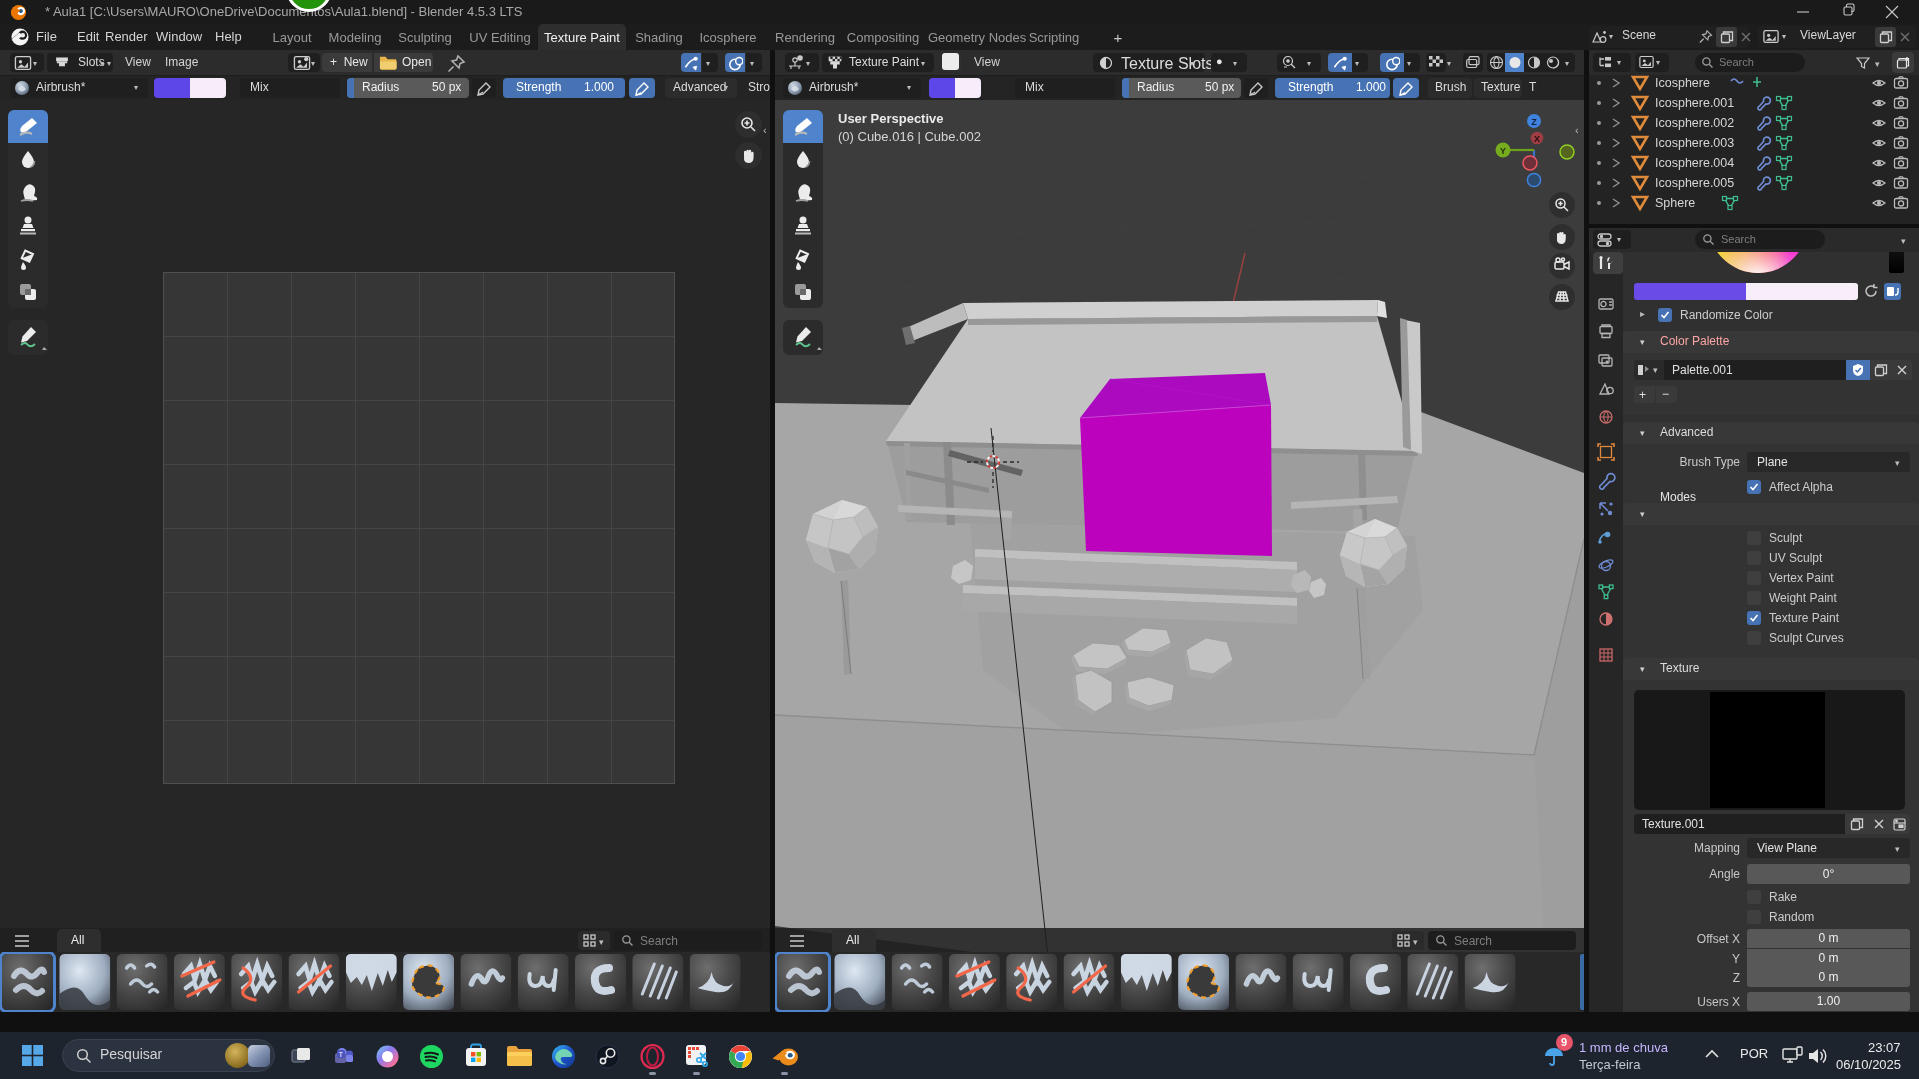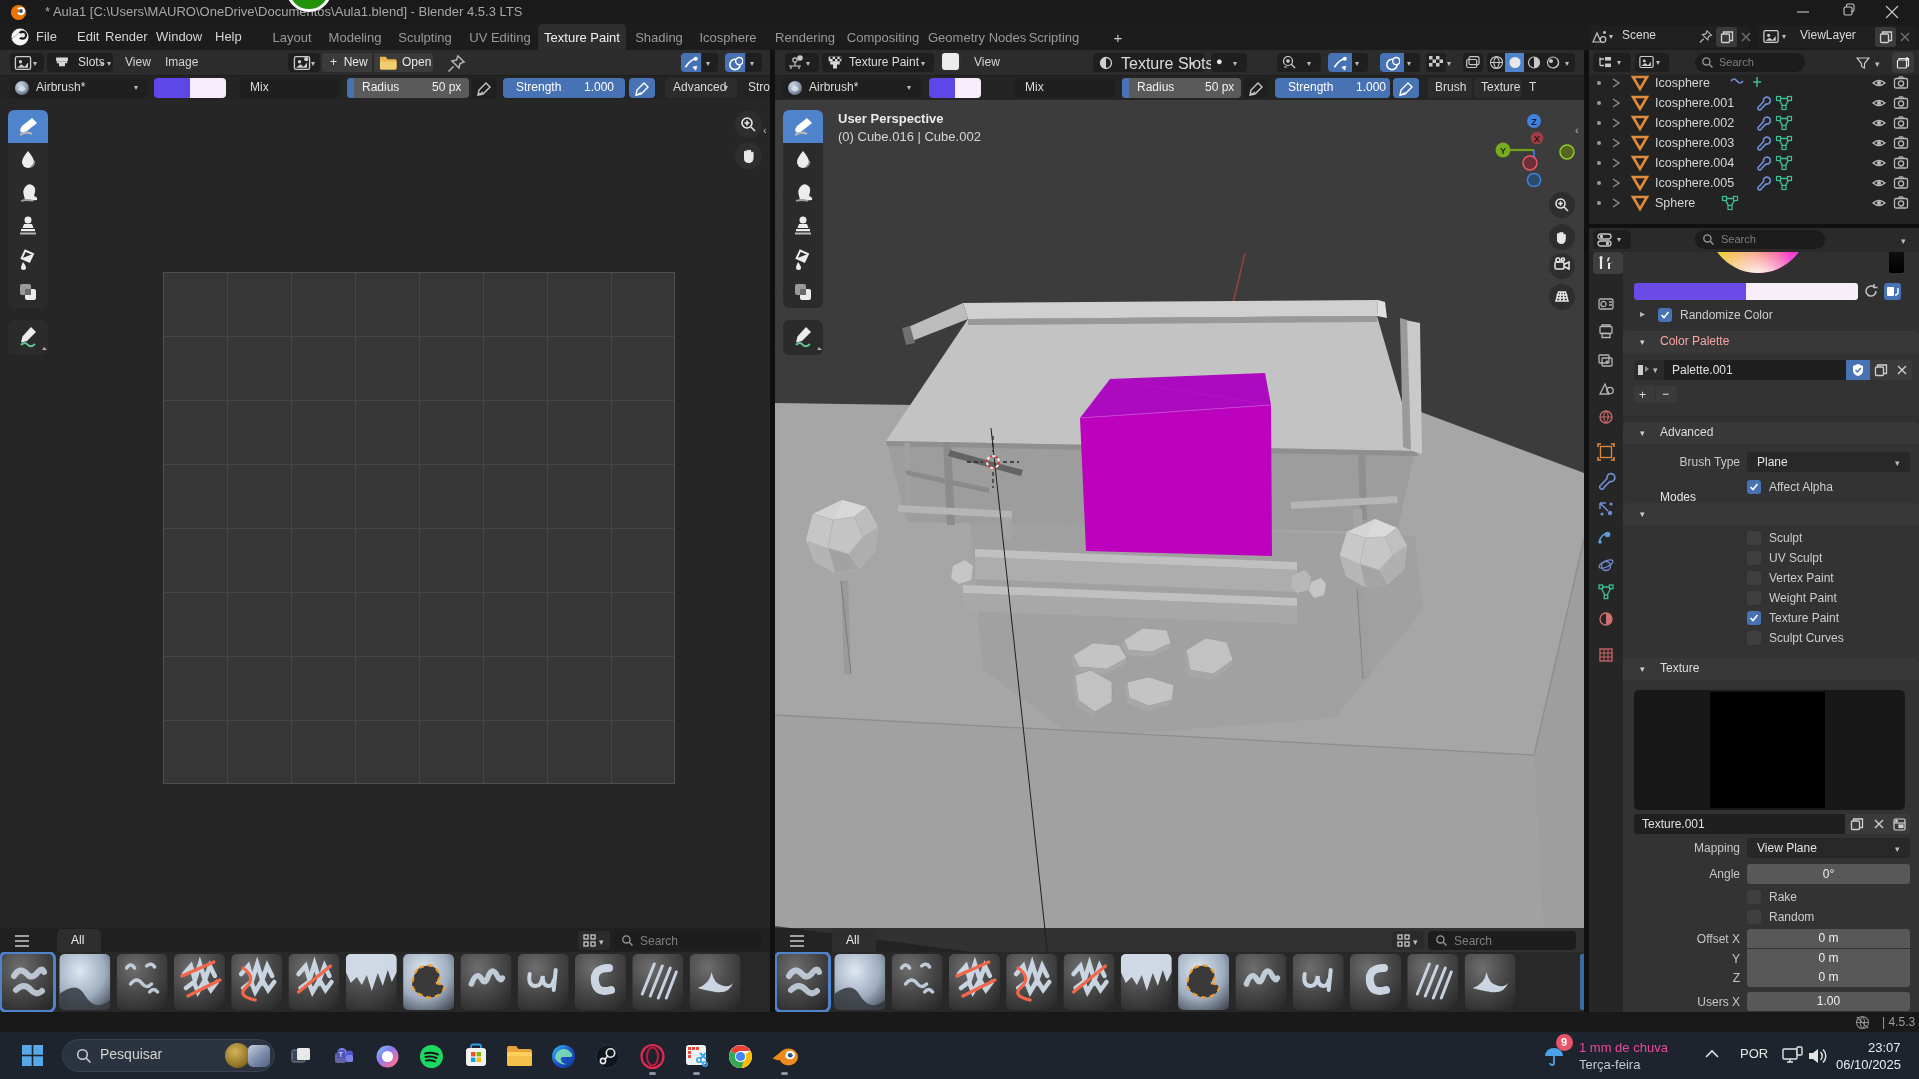--- a/index.html
+++ b/index.html
@@ -1211,27 +1211,20 @@
       <div class="abs" style="left:124px;top:677px;width:163px;height:19px;background:#585858;border-radius:3px 3px 0 0;text-align:center;color:#f0f0f0;line-height:19px">0 m</div>
       <span class="abs" style="left:117px;top:700px;color:#c8c8c8;transform:translateX(-100%)">Y</span>
       <div class="abs" style="left:124px;top:697px;width:163px;height:19px;background:#585858;text-align:center;color:#f0f0f0;line-height:19px">0 m</div>
       <span class="abs" style="left:117px;top:719px;color:#c8c8c8;transform:translateX(-100%)">Z</span>
       <div class="abs" style="left:124px;top:716px;width:163px;height:19px;background:#585858;border-radius:0 0 3px 3px;text-align:center;color:#f0f0f0;line-height:19px">0 m</div>
       <span class="abs" style="left:117px;top:743px;color:#c8c8c8;transform:translateX(-100%)">Users X</span>
       <div class="abs" style="left:124px;top:740px;width:163px;height:19px;background:#585858;border-radius:3px;text-align:center;color:#f0f0f0;line-height:19px">1.00</div>
     </div>
   </div>
 
-  <div id="statusbar" class="abs" style="left:0;top:1012px;width:1919px;height:20px;background:#191919;">
-    <svg class="abs" style="left:1855px;top:3px" width="15" height="15" viewBox="0 0 15 15" fill="none" stroke="#8a8a8a" stroke-width="1.1">
-        <circle cx="7.5" cy="7.5" r="6"></circle>
-        <path d="M1.5 7.5 h12 M7.5 1.5 a9 9 0 0 1 0 12 M7.5 1.5 a9 9 0 0 0 0 12 M2 2 L13 13"></path>
-      </svg>
-    <span class="abs" style="left:1882px;top:3px;font-size:12px;color:#9a9a9a">| 4.5.3</span>
-  </div>
 
   <div id="taskbar" class="abs" style="left:0;top:1032px;width:1919px;height:47px;background:#1d242e;">
 
     <svg class="abs" style="left:22px;top:13px" width="21" height="21" viewBox="0 0 21 21">
         <g fill="#57a8e8">
           <rect x="0" y="0" width="9.7" height="9.7"></rect>
           <rect x="11.3" y="0" width="9.7" height="9.7"></rect>
           <rect x="0" y="11.3" width="9.7" height="9.7"></rect>
           <rect x="11.3" y="11.3" width="9.7" height="9.7"></rect>
         </g>
@@ -1349,21 +1342,21 @@
     <div class="abs" style="left:693px;top:40px;width:7px;height:3px;border-radius:2px;background:#8a94a4"></div>
     <div class="abs" style="left:781px;top:40px;width:7px;height:3px;border-radius:2px;background:#8a94a4"></div>
 
     <svg class="abs" style="left:1543px;top:14px" width="22" height="22" viewBox="0 0 22 22">
         <path d="M2 10 a9 8 0 0 1 18 0 Z" fill="#4aa3e8"></path>
         <path d="M11 10 v7 a2 2 0 0 1-4 0" fill="none" stroke="#4aa3e8" stroke-width="1.8"></path>
       </svg>
     <div class="abs" style="left:1556px;top:1034px"></div>
     <div class="abs" style="left:1556px;top:2px;width:17px;height:17px;border-radius:50%;background:#e8556a;"></div>
     <span class="abs" style="left:1561px;top:4px;font-size:11px;color:#fff;font-weight:bold">9</span>
-    <span class="abs" style="left:1579px;top:8px;font-size:13px;color:#ec4899">1 mm de chuva</span>
+    <span class="abs" style="left:1579px;top:8px;font-size:13px;color:#c4b5fd">1 mm de chuva</span>
     <span class="abs" style="left:1579px;top:25px;font-size:13px;color:#c2c8d2">Terça-feira</span>
     <svg class="abs" style="left:1705px;top:17px" width="14" height="10" viewBox="0 0 14 10" fill="none" stroke="#e0e0e0" stroke-width="1.6">
         <path d="M1 8 L7 2 L13 8"></path>
       </svg>
     <span class="abs" style="left:1740px;top:14px;font-size:13px;color:#e8e8e8">POR</span>
     <svg class="abs" style="left:1782px;top:14px" width="22" height="20" viewBox="0 0 22 20" fill="none" stroke="#e4e4e4" stroke-width="1.4">
         <rect x="1" y="3" width="14" height="10" rx="1"></rect>
         <path d="M5 16 h6 M8 13 v3"></path>
         <rect x="15" y="1" width="5" height="8" rx="1" fill="#1d242e"></rect>
       </svg>

